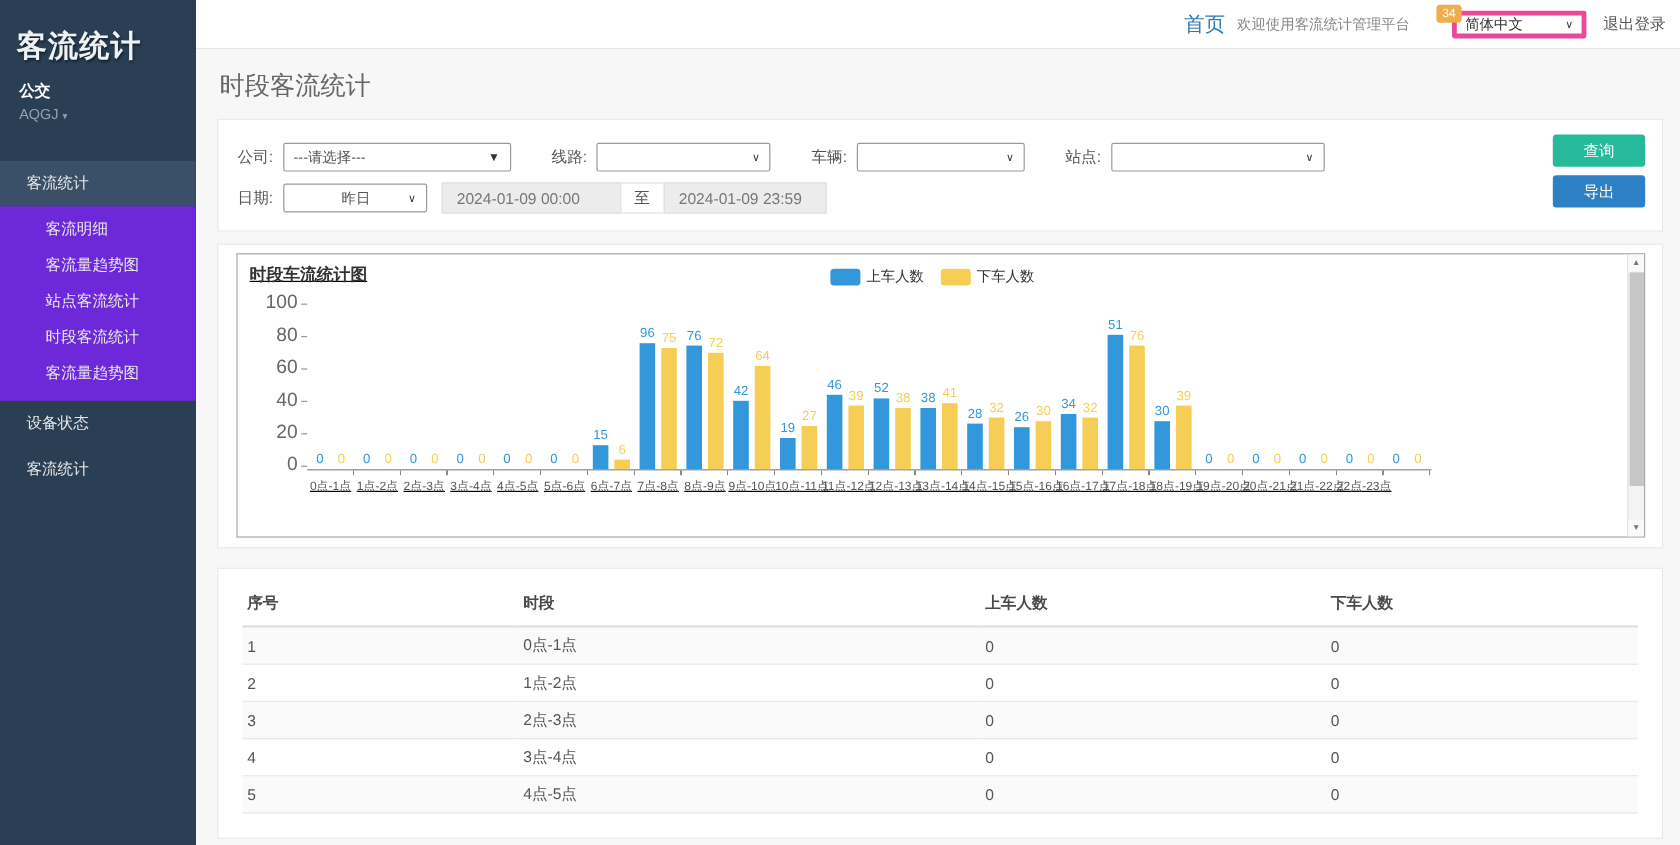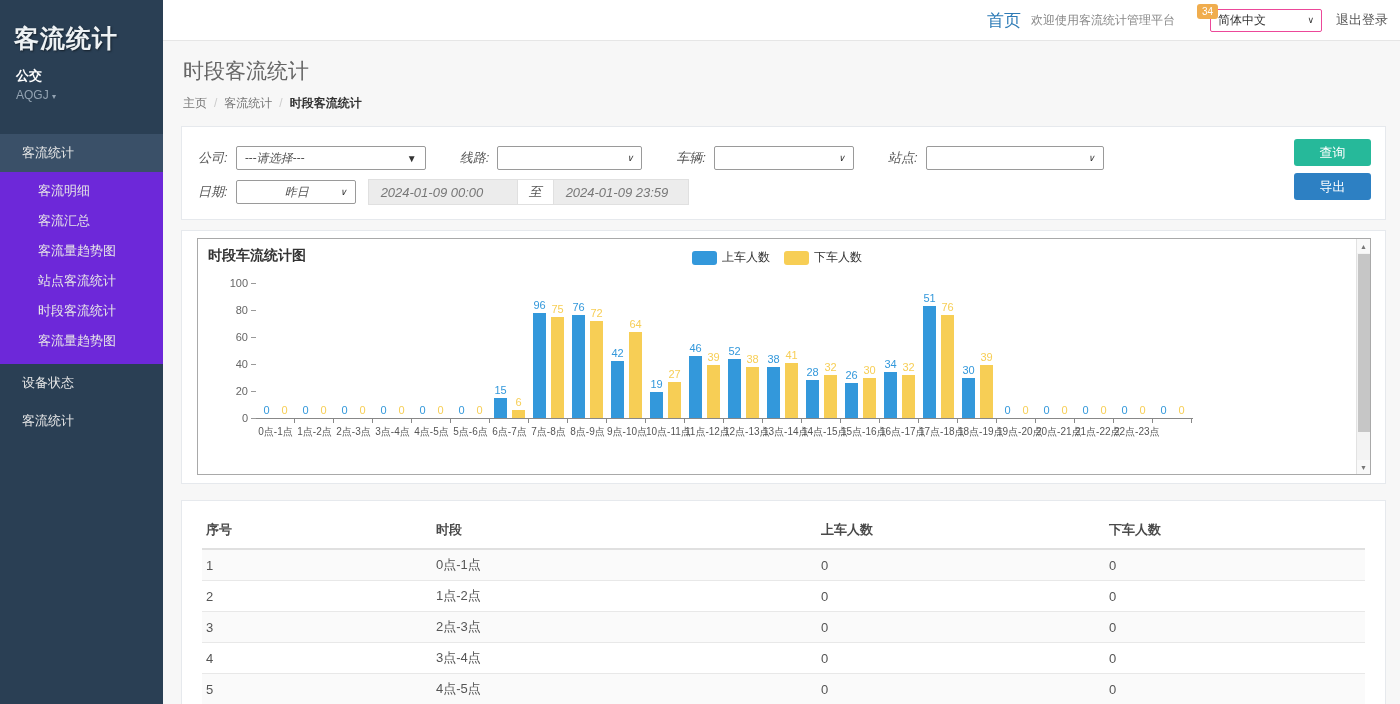--- a/index.html
+++ b/index.html
@@ -19,67 +19,67 @@
   .submenu { background:#6d28d9; padding:4px 0 8px 0; }
   .submenu-item { color:#e7e7e7; font-size:13px; padding:6px 0 6px 38px; cursor:pointer; }
   
   .main { margin-left:163px; height:508px; }
   .topbar { height:41px; background:#ffffff; border-bottom:1px solid #e6e6e6;
             display:flex; align-items:center; justify-content:flex-end; padding-right:12px; }
   .home-link { color:#2d7bb6; font-size:17px; margin-right:10px; cursor:pointer; }
   .welcome { color:#888; font-size:12px; margin-right:14px; }
   .badge { background:#f0ad4e; color:#fff; font-size:10px; border-radius:3px; padding:2px 5px;
            position:relative; top:-9px; left:8px; }
-  .lang-select { width:112px; height:23px; border:1px solid #ec4899; border-radius:2px; background:#fff;
+  .lang-select { width:112px; height:23px; border:4px solid #ec4899; border-radius:2px; background:#fff;
                  font-size:12px; color:#333; display:flex; align-items:center; justify-content:space-between;
                  padding:0 7px; margin-right:14px; cursor:pointer; }
   .logout { color:#555; font-size:13px; cursor:pointer; }
   .content { padding:0 14px 0 18px; }
   .page-head { padding:16px 2px 10px 2px; }
   .page-title { color:#666; font-size:21px; }
   .breadcrumb { margin-top:10px; font-size:12px; color:#777; }
   .breadcrumb .sep { color:#ccc; margin:0 7px; }
   .breadcrumb .crumb { cursor:pointer; }
   .breadcrumb .crumb.last { color:#333; font-weight:bold; cursor:default; }
   .panel { background:#fff; border:1px solid #e6e9ed; }
   
   .filter-panel { margin-top:4px; padding:10px 16px 14px 16px; position:relative; }
-  .f-row { display:flex; align-items:center; margin-top:9px;font-style:italic; }
+  .f-row { display:flex; align-items:center; margin-top:9px; }
   .f-label { font-size:13px; color:#555; margin-right:8px; }
   .select { height:24px; border:1px solid #9a9a9a; border-radius:2px; background:#fff; font-size:12px;
             color:#555; display:flex; align-items:center; justify-content:space-between; padding:0 8px;
             cursor:pointer; }
   .select .arrow { font-size:9px; color:#333; }
   .select .arrow.solid { font-size:10px; }
   .sel-company { width:190px; margin-right:34px; }
   .sel-line { width:145px; margin-right:34px; }
   .sel-vehicle { width:140px; margin-right:34px; }
   .sel-station { width:178px; }
   .sel-date { width:120px; margin-right:12px;padding-left:48px; }
   .date-input { width:150px; height:26px; background:#ececec; border:1px solid #e0e0e0; color:#777;
                 font-size:13px; display:flex; align-items:center; padding:0 12px; }
   .to-box { height:26px; background:#fff; border-top:1px solid #e0e0e0; border-bottom:1px solid #e0e0e0;
             color:#555; font-size:13px; display:flex; align-items:center; padding:0 11px; }
   .btn { width:77px; height:27px; border:none; border-radius:3px; color:#fff; font-size:13px;
          cursor:pointer; display:block; font-family:"Liberation Sans",sans-serif; }
   .btn-query { background:#26b99a; position:absolute; right:14px; top:12px; }
   .btn-export { background:#2d80c3; position:absolute; right:14px; top:46px; }
   
-  .chart-panel { margin-top:10px; padding:7px 14px 8px 15px; }
+  .chart-panel { margin-top:10px; padding:7px 14px 8px 15px;text-decoration:underline; }
   .chart-box { border:1px solid #a9a9a9; height:237px; position:relative; padding:8px 0 0 10px; overflow:hidden; }
   .chart-head { display:flex; align-items:center; }
   .chart-title { font-size:14px; font-weight:bold; color:#333; }
   .legend { position:absolute; left:0; right:14px; top:10px; display:flex; justify-content:center; gap:14px; pointer-events:none; }
   .legend-item { display:flex; align-items:center; gap:5px; pointer-events:auto; cursor:pointer; }
   .legend-swatch { width:25px; height:14px; border-radius:3px; }
   .legend-label { font-size:12px; color:#333; }
   .chart-area { display:flex; margin-top:18px; }
   .y-axis { position:relative; width:48px; height:135px; }
   .y-tick { position:absolute; right:0; width:100%; display:flex; align-items:center; justify-content:flex-end; }
-  .y-tick-label { font-size:11px; color:#666; }
+  .y-tick-label { font-size:16px; color:#666; }
   .y-tick-mark { width:5px; height:1px; background:#999; margin-left:3px; }
   .plot { width:937px; position:relative; }
   .bars-row { display:flex; height:135px; align-items:flex-end; }
   .group { width:39px; height:135px; display:flex; align-items:flex-end; justify-content:center; gap:5px; }
   .bar-wrap { position:relative; width:13px; }
   .bar { width:13px; }
   .bar-label { position:absolute; top:-14px; left:50%; transform:translateX(-50%);
                font-size:11px; white-space:nowrap; }
   .axis-line { height:5px; border-top:1px solid #888;
                background:repeating-linear-gradient(to right, transparent 0px, transparent 38px, #888 38px, #888 39px); }
@@ -111,21 +111,20 @@
     <div class="org">公交</div>
     <div class="user">
       <span>AQGJ</span>
       <span class="caret">▾</span>
     </div>
   </div>
   <div class="menu">
     <div class="menu-parent open">客流统计</div>
     <div class="submenu" id="submenu">
         <div class="submenu-item">客流明细</div>
-        <div class="submenu-item">客流汇总</div>
         <div class="submenu-item">客流量趋势图</div>
         <div class="submenu-item">站点客流统计</div>
         <div class="submenu-item">时段客流统计</div>
         <div class="submenu-item">客流量趋势图</div>
       </div>
     <div id="menu-sections">
         <div class="menu-parent">设备状态</div>
         <div class="menu-parent">客流统计</div>
       </div>
   </div>
@@ -141,21 +140,20 @@
       <span>简体中文</span>
       <span class="arrow" style="font-size:9px;">∨</span>
     </div>
     <span class="logout">退出登录</span>
   </div>
 
   <div class="content">
 
     <div class="page-head">
       <div class="page-title">时段客流统计</div>
-      <div class="breadcrumb" id="breadcrumb"><span class="crumb">主页</span><span class="sep">/</span><span class="crumb">客流统计</span><span class="sep">/</span><span class="crumb last">时段客流统计</span></div>
     </div>
 
     <div class="panel filter-panel">
       <div class="f-row">
         <span class="f-label">公司:</span>
         <div class="select sel-company">
           <span>---请选择---</span>
           <span class="arrow solid">▼</span>
         </div>
         <span class="f-label">线路:</span>

